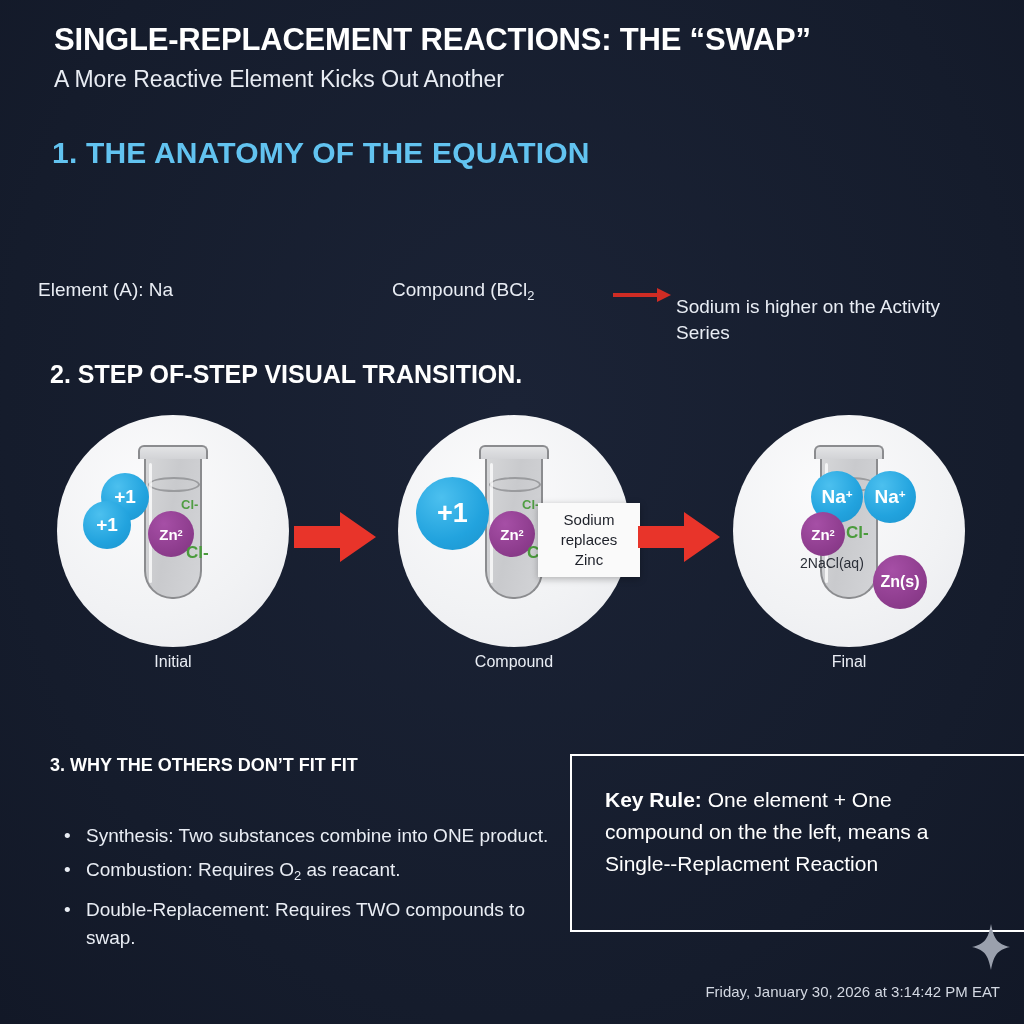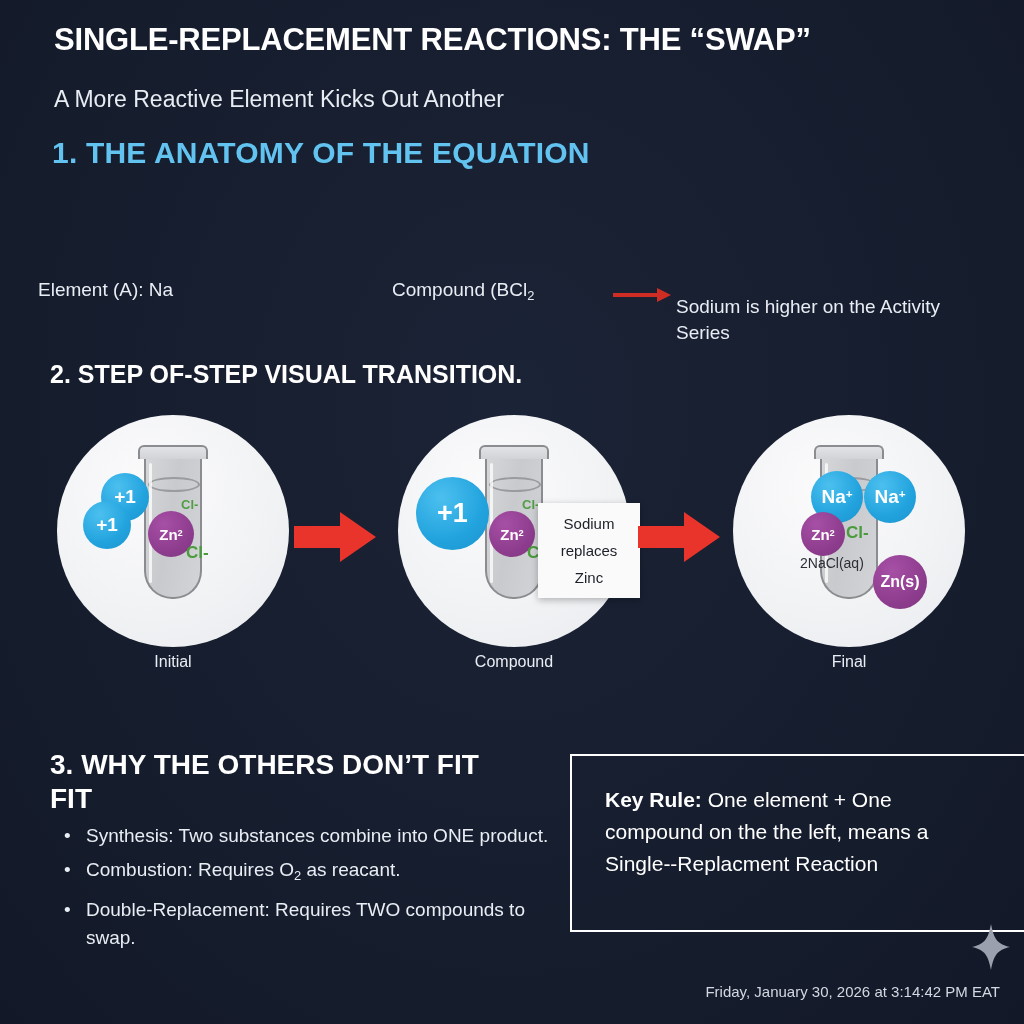--- a/index.html
+++ b/index.html
@@ -35,21 +35,20 @@
     white-space: nowrap;
   }
   .subtitle {
     position: absolute;
     left: 54px;
     top: 66px;
     font-size: 23px;
     font-weight: normal;
     color: #e8ecf3;
     white-space: nowrap;
-    margin-top: 20px;
   }
 
   
   .sec1-heading {
     position: absolute;
     left: 52px;
     top: 136px;
     font-size: 30px;
     font-weight: bold;
     color: #62c3f0;
@@ -252,42 +251,42 @@
     text-align: center;
     font-size: 16px;
     color: #e9edf4;
   }
 
   .tooltip {
     position: absolute;
     background: #fafafa;
     color: #1d2029;
     font-size: 15px;
-    line-height: 27px;
+    line-height: 20px;
     text-align: center;
     padding: 7px 11px;
     box-shadow: 0 2px 7px rgba(0,0,0,0.28);
   }
 
   .big-arrow {
     position: absolute;
     top: 508px;
     width: 82px;
     height: 58px;
   }
   .big-arrow.a1 { left: 294px; }
   .big-arrow.a2 { left: 638px; }
 
   
   .sec3-heading {
     position: absolute;
     left: 50px;
     top: 748px;
     width: 470px;
-    font-size: 28px;
+    font-size: 18px;
     font-weight: bold;
     line-height: 34px;
     color: #ffffff;
   }
   .bullets {
     position: absolute;
     left: 58px;
     top: 822px;
     width: 480px;
     margin: 0;

